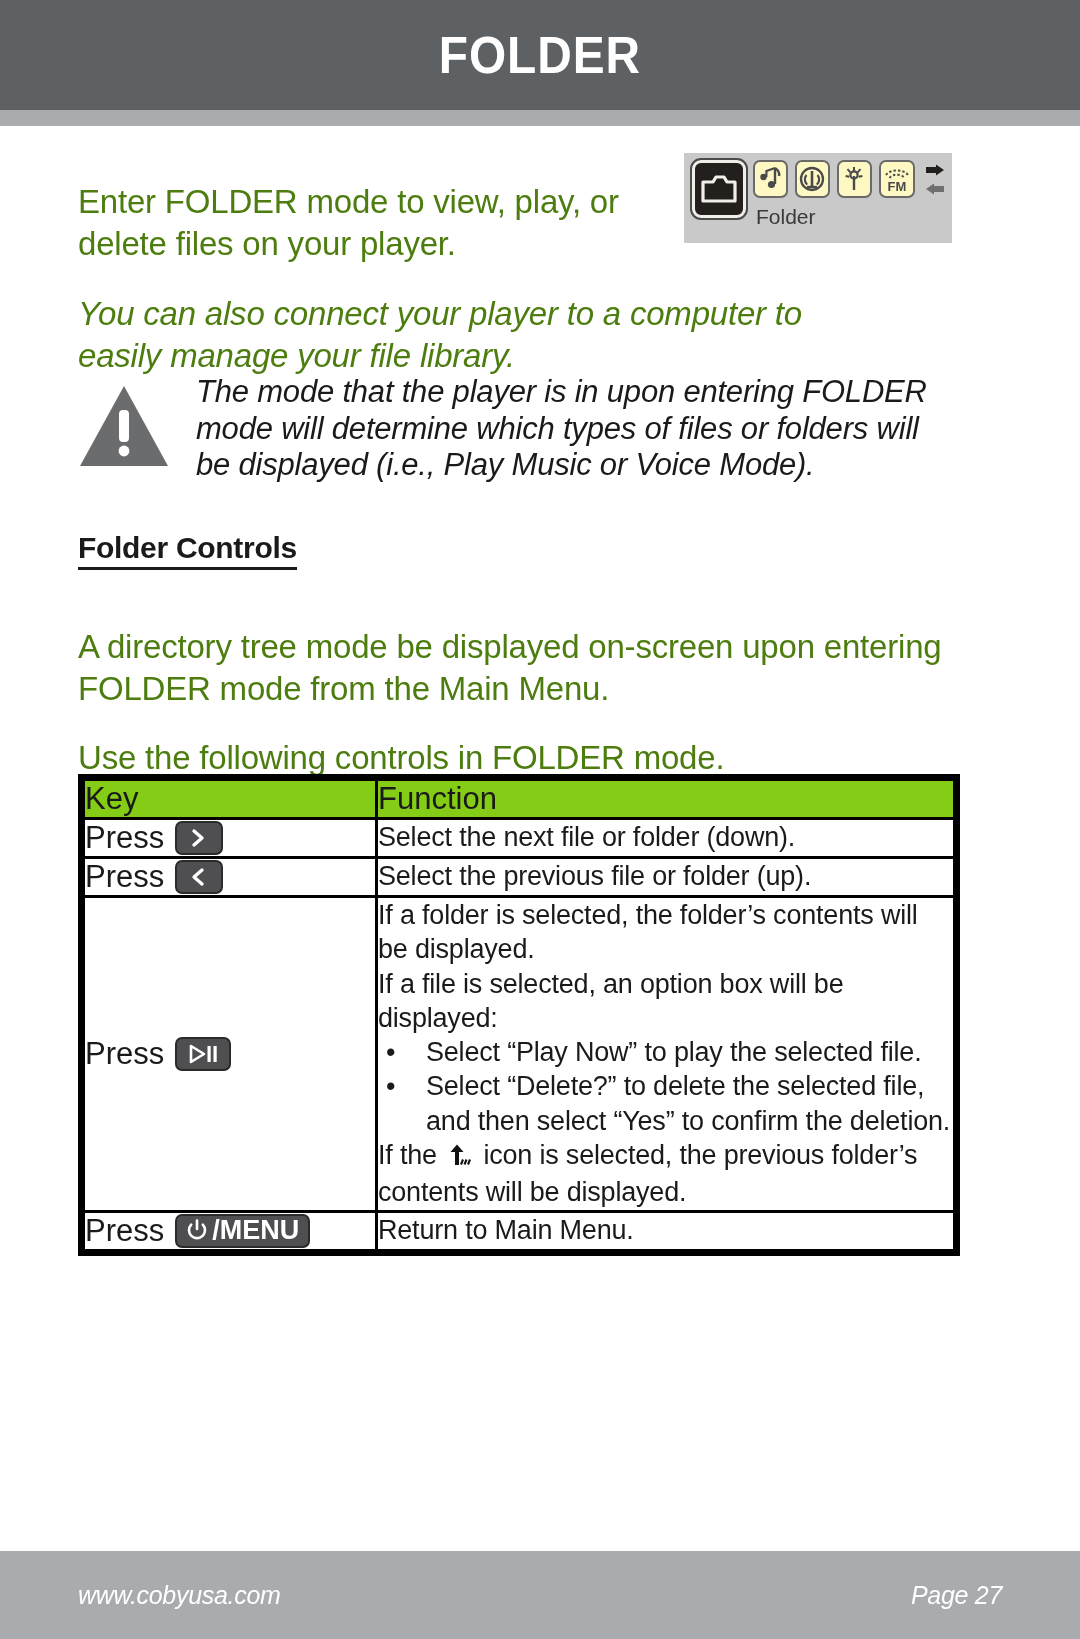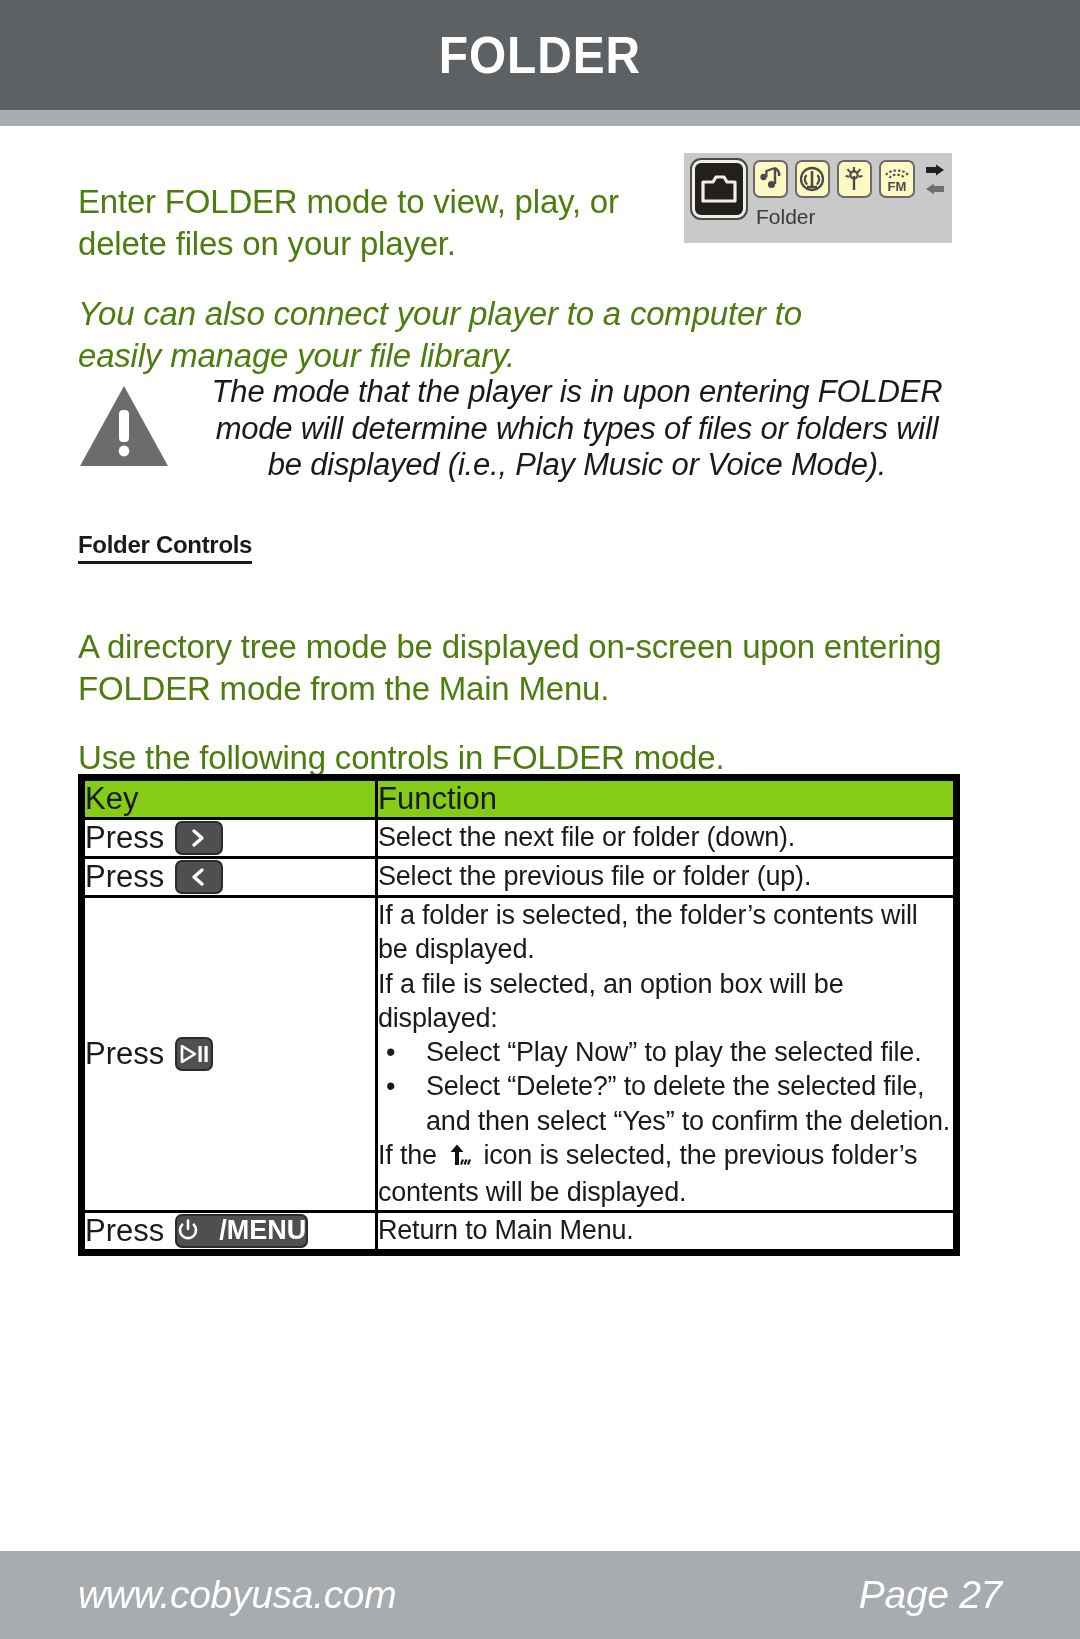--- a/index.html
+++ b/index.html
@@ -142,29 +142,28 @@
     flex: 0 0 92px;
     padding-top: 10px;
   }
   .note-text {
     font-style: italic;
     font-size: 31px;
     line-height: 1.18;
     color: #1a1a1a;
     font-family: "Liberation Sans", sans-serif;
     letter-spacing: -0.2px;
-    text-align: center;
   }
 
   
   .section-heading {
     position: absolute;
     top: 405px;
     left: 78px;
-    font-size: 24px;
+    font-size: 30px;
     font-weight: bold;
     color: #1a1a1a;
     border-bottom: 3px solid #1a1a1a;
     padding-bottom: 2px;
     display: inline-block;
     letter-spacing: -0.3px;
   }
 
   .para-3 {
     position: absolute;
@@ -240,21 +239,21 @@
     align-items: center;
     justify-content: center;
     background: #4f4f52;
     border: 2px solid #2a2a2a;
     border-radius: 7px;
     height: 34px;
     padding: 0 10px;
     box-sizing: border-box;
     color: #ffffff;
   }
-  .keychip.wide { padding: 0 0; gap: 20px; }
+  .keychip.wide { padding: 0 9px; gap: 4px; }
   .keychip-text {
     color: #ffffff;
     font-size: 27px;
     font-weight: bold;
     letter-spacing: 0px;
     line-height: 1;
     font-family: "Liberation Sans", sans-serif;
   }
 
   .bullet-list {
@@ -288,21 +287,21 @@
     background: #a8acaf;
     display: flex;
     align-items: center;
     justify-content: space-between;
     box-sizing: border-box;
     padding: 0 78px;
   }
   .footer-text {
     color: #ffffff;
     font-style: italic;
-    font-size: 39px;
+    font-size: 25px;
     font-family: "Liberation Sans", sans-serif;
     letter-spacing: -0.3px;
   }
 </style>
 </head>
 <body>
 
 <div class="header-bar">
   <div class="header-title">FOLDER</div>
 </div>

